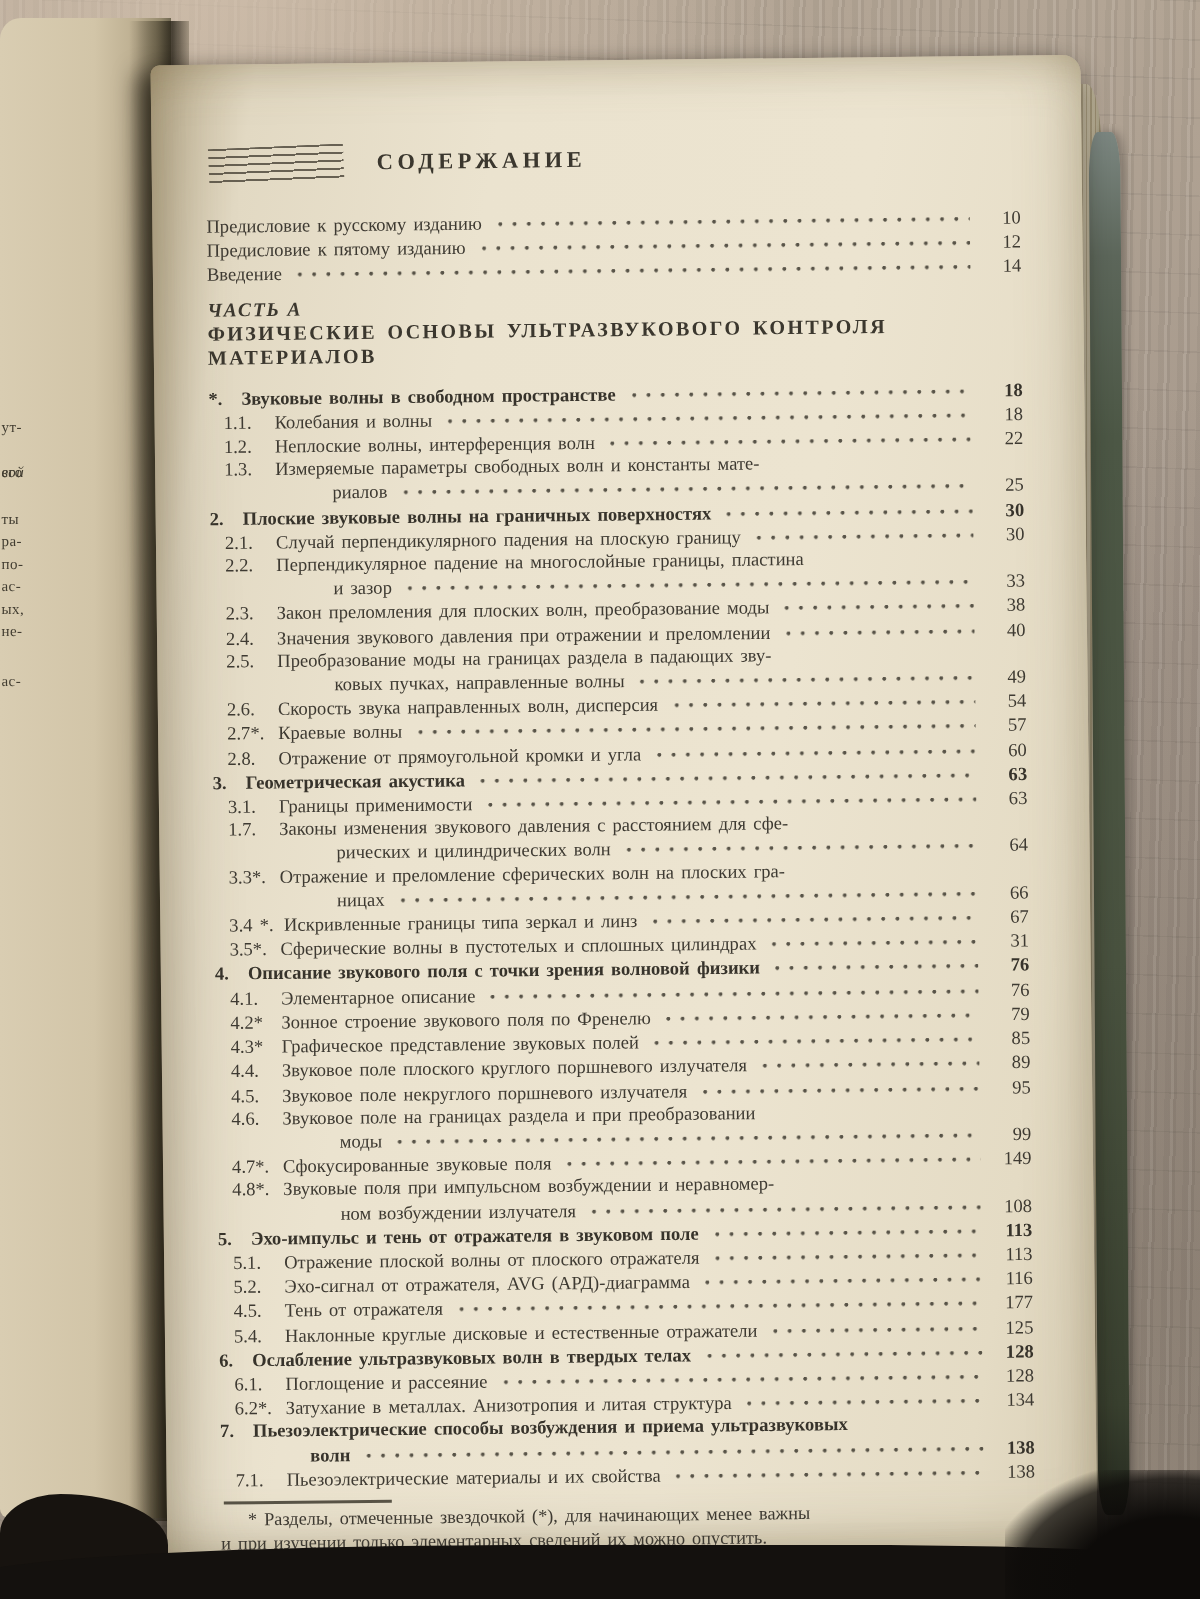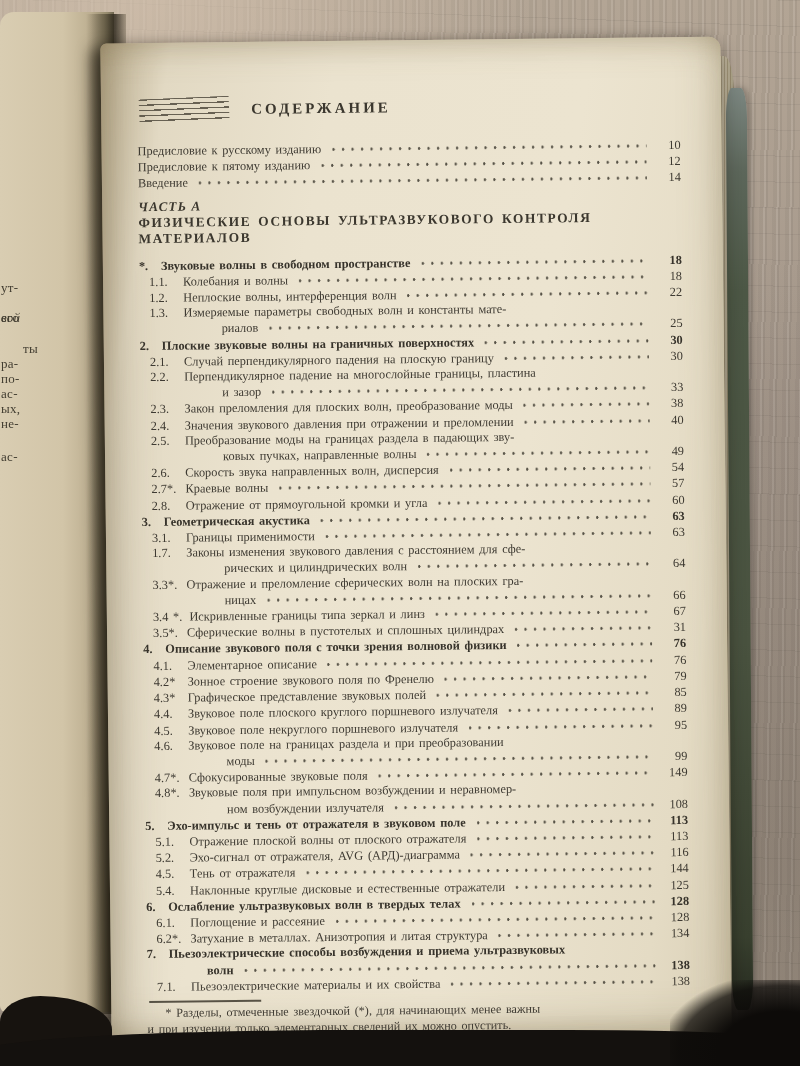--- a/index.html
+++ b/index.html
@@ -22,21 +22,21 @@
       repeating-linear-gradient(2deg, rgba(0,0,0,.05) 0 1px, transparent 1px 26px),
       linear-gradient(180deg,#b3a595,#a3968a 40%,#9c9083);
   }
 
   
   .left-page{
     position:absolute;left:0;top:12px;width:114px;height:1000px;
     background:linear-gradient(to right,#d9cdb2,#d2c5a8 55%,#bcae90 80%,#958a6d 94%,#6e6650 100%);
     border-radius:14px 0 0 6px;
   }
-  .fragment{position:absolute;left:1px;font-size:13px;color:#423d31;letter-spacing:.3px;}
+  .fragment{position:absolute;left:1px;font-size:10px;color:#423d31;letter-spacing:.3px;}
 
   
   .gutter{
     position:absolute;left:86px;top:14px;width:40px;height:1000px;
     background:linear-gradient(to right,rgba(80,70,50,0),rgba(70,62,44,.55) 45%,rgba(40,35,24,.8) 72%,rgba(90,80,60,.35) 100%);
   }
 
   
   .fore-edge{
     position:absolute;left:700px;top:56px;width:34px;height:952px;
@@ -132,21 +132,21 @@
 <body>
 
 <div class="scene">
   <div class="wood"></div>
 
   <div class="left-page">
     <div id="left-fragments">
         <span class="fragment" style="top: 268px;">ут-</span>
         <span class="fragment" style="top: 298px;">его</span>
         <span class="fragment" style="top: 298px; font-style: italic;">вой</span>
-        <span class="fragment" style="top: 329px; padding-left: 22px;">ты</span>
+        <span class="fragment" style="top: 329px;">ты</span>
         <span class="fragment" style="top: 344px;">ра-</span>
         <span class="fragment" style="top: 359px;">по-</span>
         <span class="fragment" style="top: 374px;">ас-</span>
         <span class="fragment" style="top: 389px;">ых,</span>
         <span class="fragment" style="top: 404px;">не-</span>
         <span class="fragment" style="top: 437px;">ас-</span>
       </div>
   </div>
   <div class="gutter"></div>
 
@@ -390,21 +390,21 @@
           <div class="row lvl1">
             <span class="num">5.2.</span>
             <span class="txt">Эхо-сигнал от отражателя, AVG (АРД)-диаграмма</span>
             <span class="lead"></span>
             <span class="pg">116</span>
           </div>
           <div class="row lvl1">
             <span class="num">4.5.</span>
             <span class="txt">Тень от отражателя</span>
             <span class="lead"></span>
-            <span class="pg">144</span>
+            <span class="pg">177</span>
           </div>
           <div class="row lvl1">
             <span class="num">5.4.</span>
             <span class="txt">Наклонные круглые дисковые и естественные отражатели</span>
             <span class="lead"></span>
             <span class="pg">125</span>
           </div>
           <div class="row bold lvl0">
             <span class="num">6.</span>
             <span class="txt">Ослабление ультразвуковых волн в твердых телах</span>

